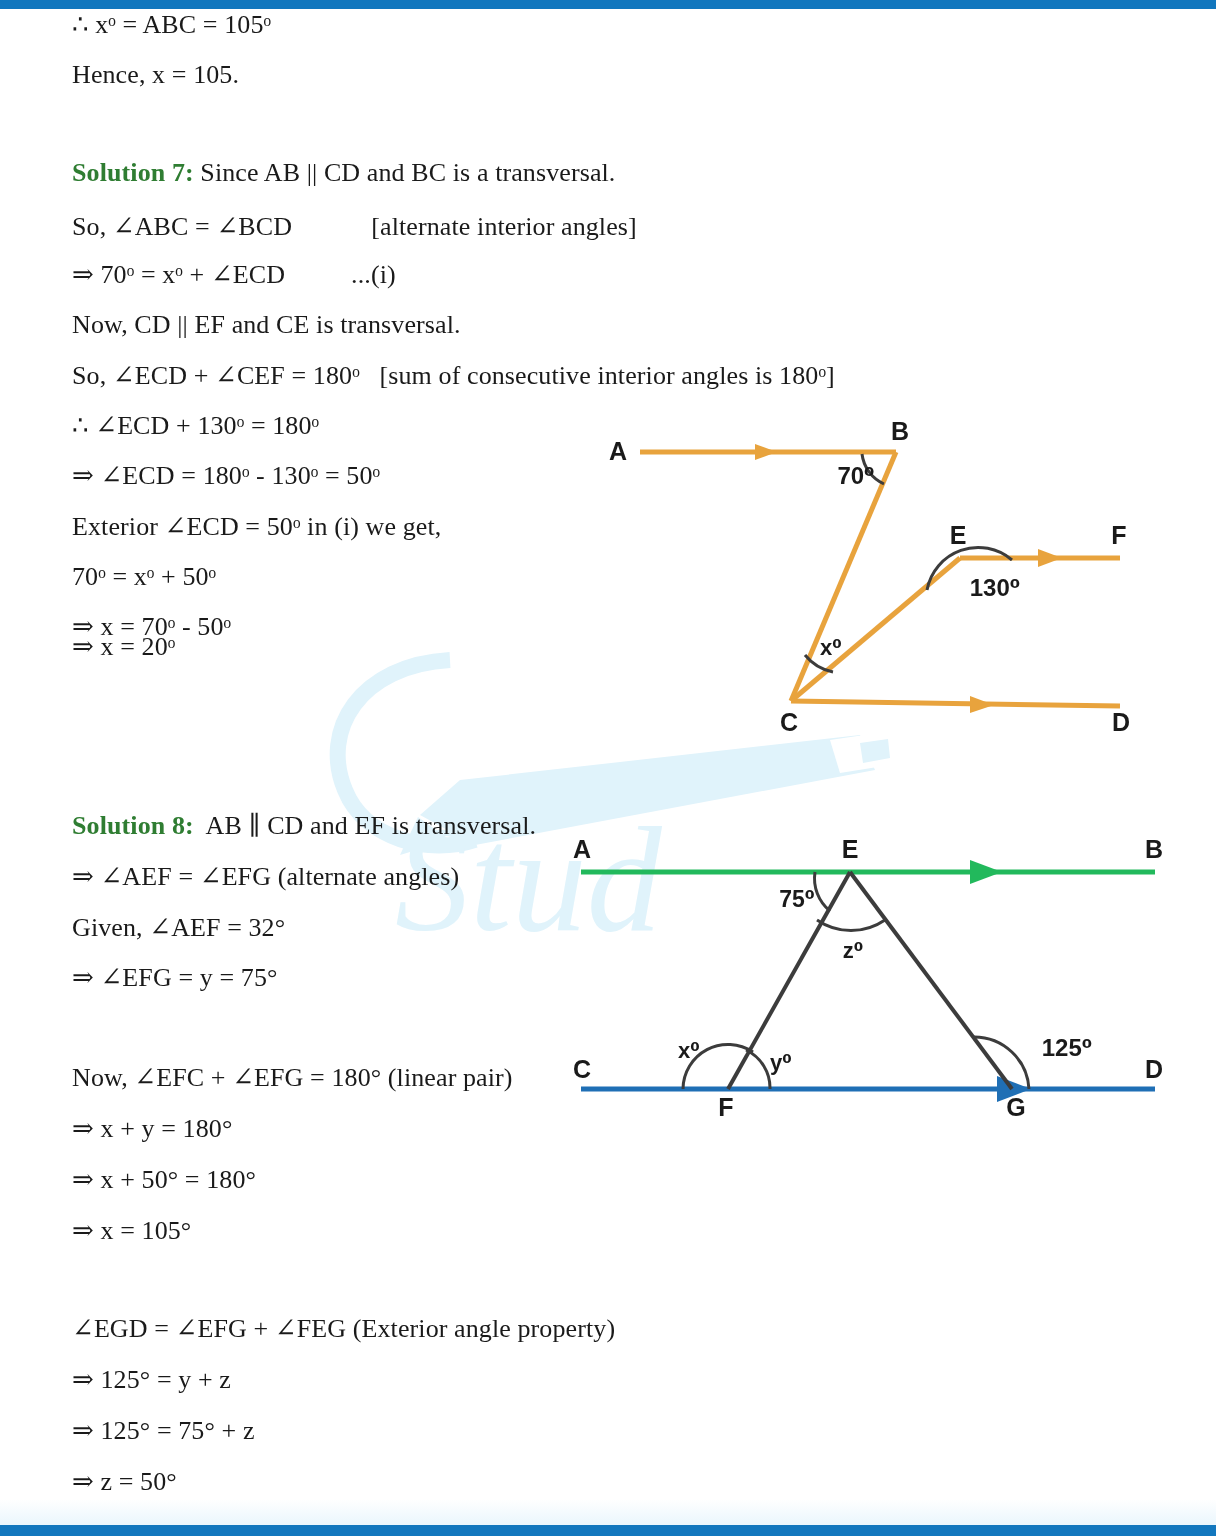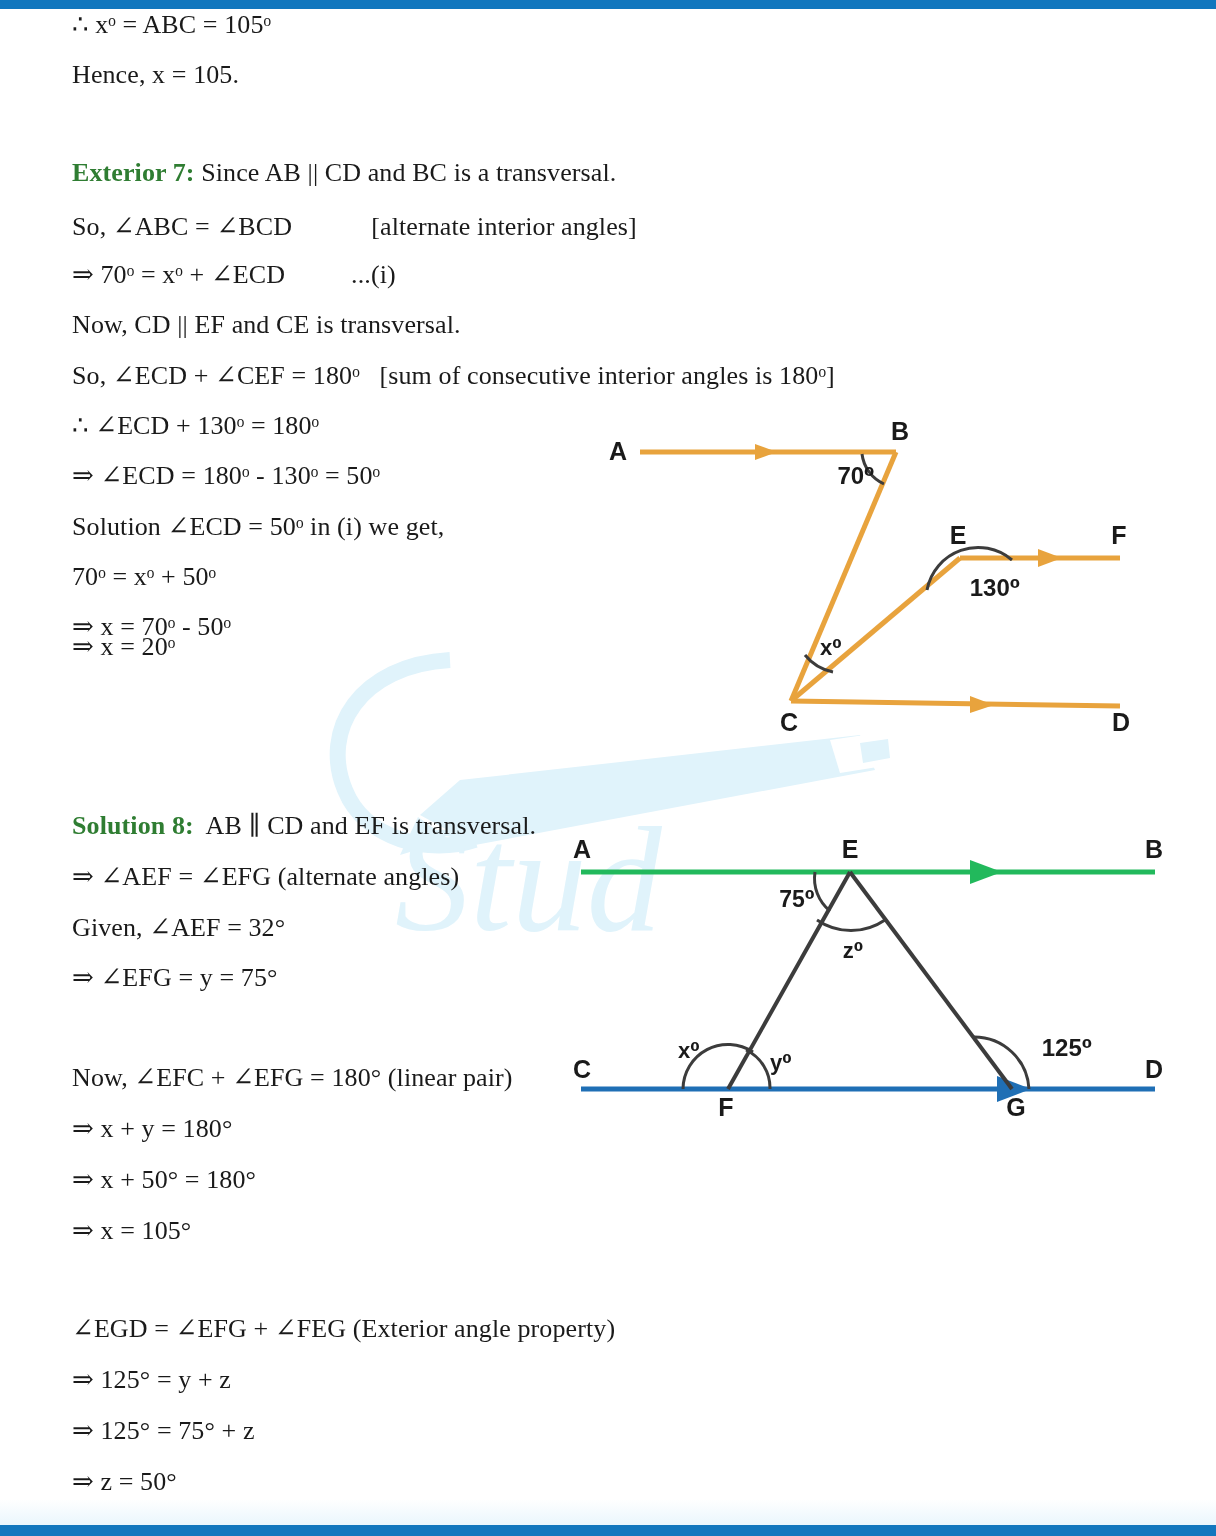--- a/index.html
+++ b/index.html
@@ -106,29 +106,29 @@
       <path d="M560 103 L 588 99 L 590 118 L 563 123 Z" fill="#e0f3fb"></path>
     </g>
     <text x="95" y="290" font-family="'Liberation Serif', serif" font-style="italic" font-size="150" fill="#e0f3fb">Stud</text>
   </svg>
 
   <div class="textcol">
 
     <div class="line" style="top:12px"><span>∴ xᵒ = ABC = 105ᵒ</span></div>
     <div class="line" style="top:62px"><span>Hence, x = 105.</span></div>
 
-    <div class="line" style="top:160px"><span class="sol-label">Exterior 7:</span><span> Since AB || CD and BC is a transversal.</span></div>
+    <div class="line" style="top:160px"><span class="sol-label">Solution 7:</span><span> Since AB || CD and BC is a transversal.</span></div>
 
     <div class="line" style="top:214px"><span>So, ∠ABC = ∠BCD            [alternate interior angles]</span></div>
     <div class="line" style="top:262px"><span>⇒ 70ᵒ = xᵒ + ∠ECD          ...(i)</span></div>
     <div class="line" style="top:312px"><span>Now, CD || EF and CE is transversal.</span></div>
     <div class="line" style="top:363px"><span>So, ∠ECD + ∠CEF = 180ᵒ   [sum of consecutive interior angles is 180ᵒ]</span></div>
     <div class="line" style="top:413px"><span>∴ ∠ECD + 130ᵒ = 180ᵒ</span></div>
     <div class="line" style="top:463px"><span>⇒ ∠ECD = 180ᵒ - 130ᵒ = 50ᵒ</span></div>
-    <div class="line" style="top:514px"><span>Solution ∠ECD = 50ᵒ in (i) we get,</span></div>
+    <div class="line" style="top:514px"><span>Exterior ∠ECD = 50ᵒ in (i) we get,</span></div>
     <div class="line" style="top:564px"><span>70ᵒ = xᵒ + 50ᵒ</span></div>
     <div class="line" style="top:614px"><span>⇒ x = 70ᵒ - 50ᵒ</span></div>
     <div class="line" style="top:634px"><span>⇒ x = 20ᵒ</span></div>
 
     <div class="line" style="top:813px"><span class="sol-label">Solution 8:</span><span>  AB ∥ CD and EF is transversal.</span></div>
 
     <div class="line" style="top:864px"><span>⇒ ∠AEF = ∠EFG (alternate angles)</span></div>
     <div class="line" style="top:915px"><span>Given, ∠AEF = 32°</span></div>
     <div class="line" style="top:965px"><span>⇒ ∠EFG = y = 75°</span></div>
     <div class="line" style="top:1065px"><span>Now, ∠EFC + ∠EFG = 180° (linear pair)</span></div>

